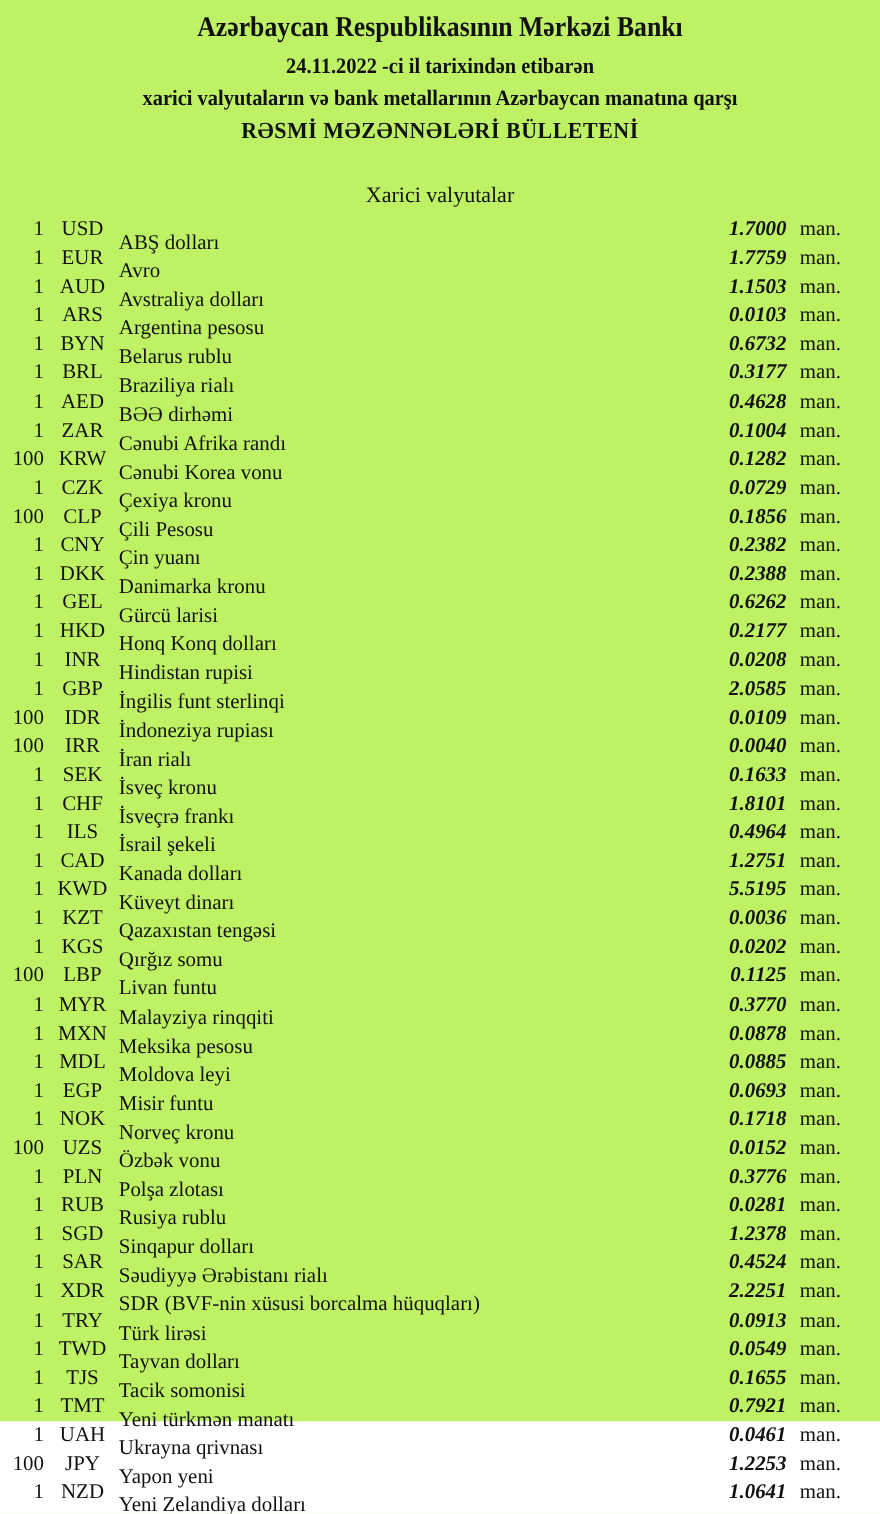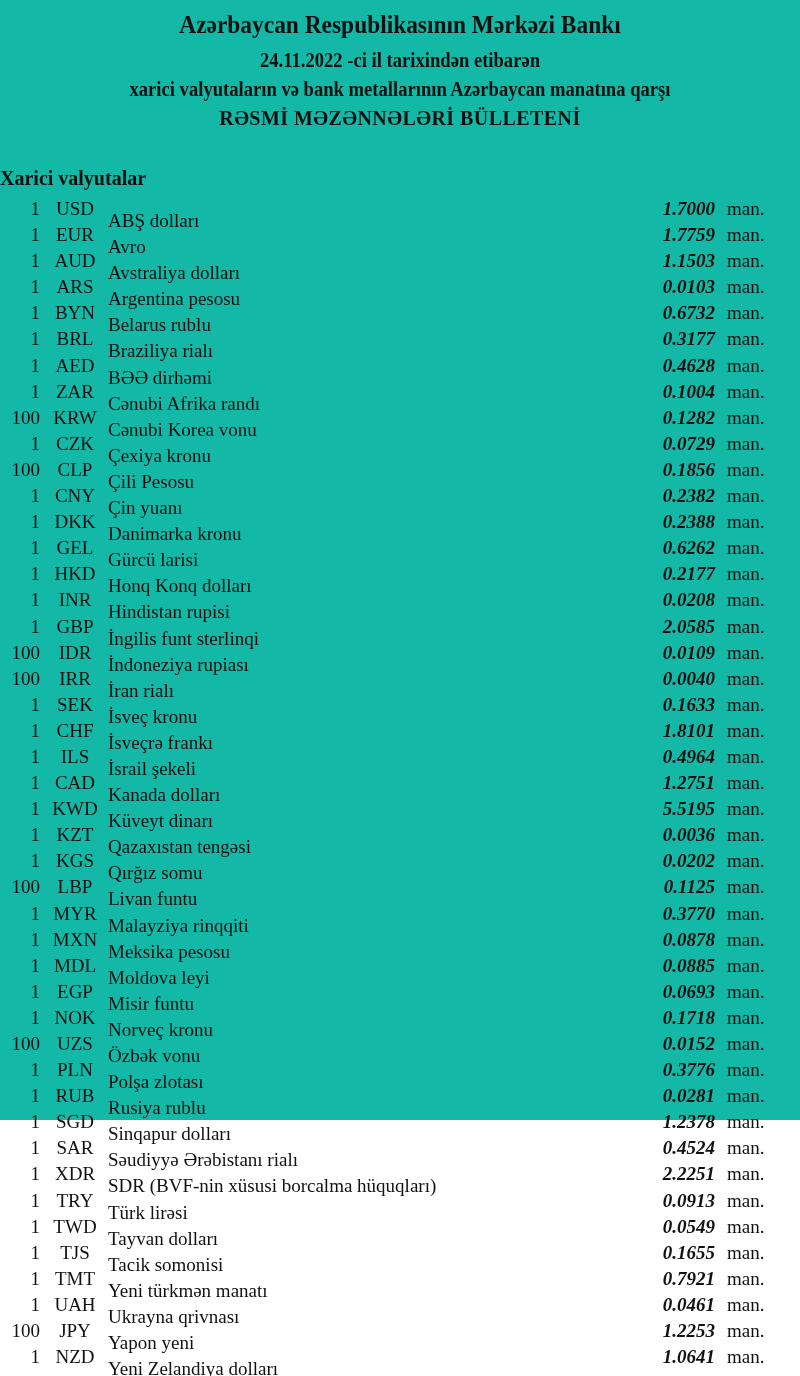--- a/index.html
+++ b/index.html
@@ -3,21 +3,21 @@
 <meta charset="utf-8">
 <style>
   * { margin: 0; padding: 0; box-sizing: border-box; }
   html, body { background: #ffffff; }
   body {
     width: 800px; height: 1376px;
     color: #111111;
     font-family: "Liberation Serif", "DejaVu Serif", serif;
     overflow: hidden;
   }
-  .page { position: relative; width: 800px; height: 1120px; background: #14b8a6; }
+  .page { position: relative; width: 800px; height: 1292px; background: #bef264; }
 
   .doc-header { text-align: center; padding-top: 10px; }
   .bank-title {
     font-size: 26px; font-weight: bold; line-height: 30px;
     transform: scaleX(0.90); transform-origin: 50% 50%;
     white-space: nowrap;
   }
   .date-line {
     font-size: 20px; font-weight: bold; line-height: 23px; margin-top: 9px;
     transform: scaleX(0.93); transform-origin: 50% 50%;
@@ -29,21 +29,21 @@
     white-space: nowrap;
   }
   .bulletin-title {
     font-size: 21px; font-weight: bold; line-height: 24px; margin-top: 5px;
     letter-spacing: 0.5px;
     transform: scaleX(0.95); transform-origin: 50% 50%;
     white-space: nowrap;
   }
 
   .section-title {
-    text-align: left; font-size: 20px; font-weight: bold;
+    text-align: center; font-size: 20px; font-weight: normal;
     margin-top: 37px; line-height: 22px;
   }
 
   .rates-table { margin-top: 7px; }
   .rate-row {
     position: relative; height: 26.1px; line-height: 26.1px;
     font-size: 19px; white-space: nowrap;
   }
   .rate-row .qty  { position: absolute; left: 0;    top: 0; width: 40px;  text-align: right; }
   .rate-row .code { position: absolute; left: 46px; top: 0; width: 58px;  text-align: center; }

